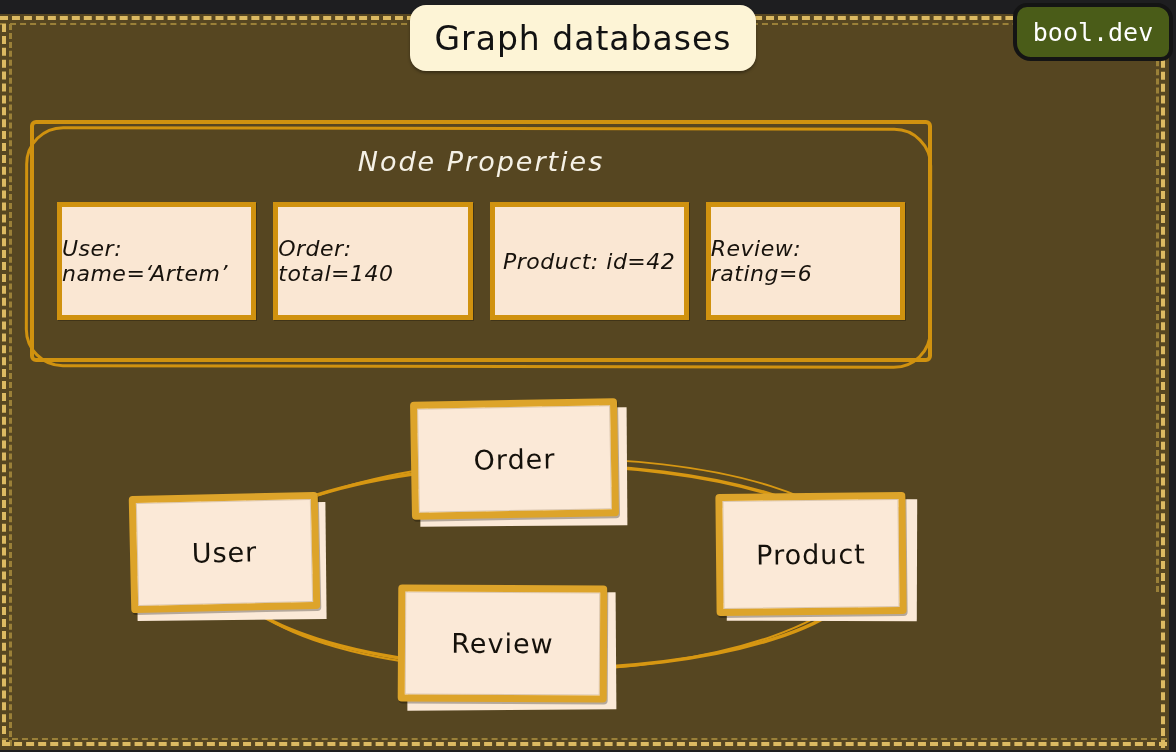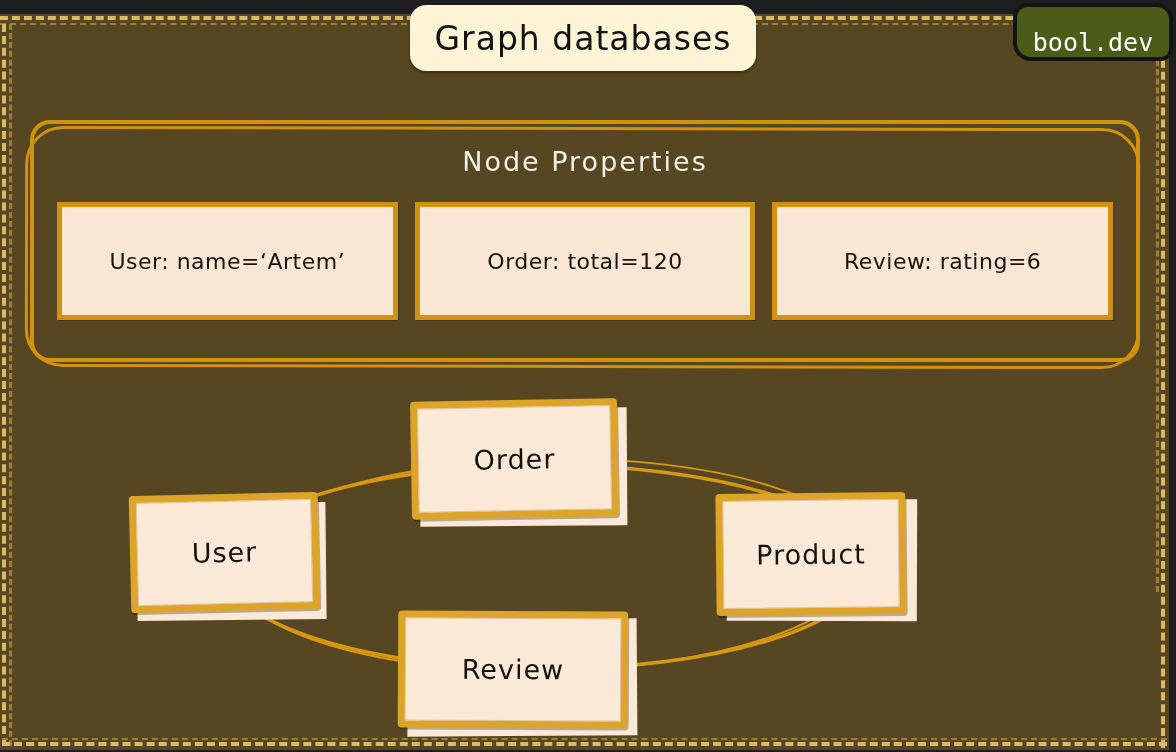--- a/index.html
+++ b/index.html
@@ -47,30 +47,31 @@
     display:flex;align-items:center;justify-content:center;
     font-size:33px;letter-spacing:1px;color:#121212;
     box-shadow:0 2px 3px rgba(0,0,0,.35);
   }
   
   .badge{
     position:absolute;left:1013px;top:3px;width:160px;height:58px;
     background:var(--badge-green);
     border:4px solid #141414;
     border-radius:14px 16px 12px 18px;
-    display:flex;align-items:flex-end;justify-content:center;
+    display:flex;align-items:center;justify-content:center;
     font-family:"DejaVu Sans Mono", monospace;
     font-size:25px;color:#ffffff;
   }
 
   
   .panel{
-    position:absolute;left:30px;top:120px;width:1110px;height:242px;
+    position:absolute;left:30px;top:120px;width:902px;height:242px;
     border:4px solid var(--accent-gold);
-    border-radius:20px;
+    border-radius:6px;
+    font-style:italic;
   }
   .panel::before{
     content:"";position:absolute;inset:3px -4px -10px -9px;
     border:3px solid var(--accent-gold);
     border-radius:38px;
     transform:rotate(.12deg);
     pointer-events:none;
   }
   .panel-title{
     margin-top:22px;text-align:center;
@@ -105,21 +106,21 @@
     box-shadow:inset 0 0 0 1px rgba(80,50,0,.18), 1px 2px 0 rgba(0,0,0,.28);
   }
   .node-order{left:411px;top:400px;width:207px;height:118px;}
   .node-order .box{transform:rotate(-1deg);}
   .node-user{left:130px;top:494px;width:189px;height:117px;}
   .node-user .box{transform:rotate(-1.3deg);}
   .node-user .shadow{transform:translate(7px,9px) rotate(-.6deg);}
   .node-product{left:716px;top:493px;width:190px;height:122px;}
   .node-product .box{transform:rotate(-.6deg);}
   .node-product .shadow{transform:translate(11px,6px) rotate(.2deg);}
-  .node-review{left:398px;top:611px;width:230px;height:117px;}
+  .node-review{left:398px;top:585px;width:209px;height:117px;}
   .node-review .box{transform:rotate(.3deg);}
 </style>
 </head>
 <body>
 
 <div class="canvas"></div>
 
 <div class="dash dash-top-1"></div>
 <div class="dash dash-top-2"></div>
 <div class="dash dash-left-1"></div>
@@ -137,21 +138,24 @@
   <span>bool.dev</span>
 </div>
 
 <div class="panel">
   <div class="panel-title">Node Properties</div>
   <div class="card-row">
     <div class="prop-card">
       <span>User: name=‘Artem’</span>
     </div>
     <div class="prop-card">
-      <span>Order: total=120</span>
+      <span>Order: total=140</span>
+    </div>
+    <div class="prop-card">
+      <span>Product: id=42</span>
     </div>
     <div class="prop-card">
       <span>Review: rating=6</span>
     </div>
   </div>
 </div>
 
 <svg class="graph-svg" viewBox="0 0 1176 367">
   <ellipse cx="545" cy="182" rx="322" ry="102" fill="none" stroke="#d79712" stroke-width="3.5"></ellipse>
   <ellipse cx="548" cy="180" rx="317" ry="106" fill="none" stroke="#d79712" stroke-width="2" transform="rotate(-1 545 182)"></ellipse>

